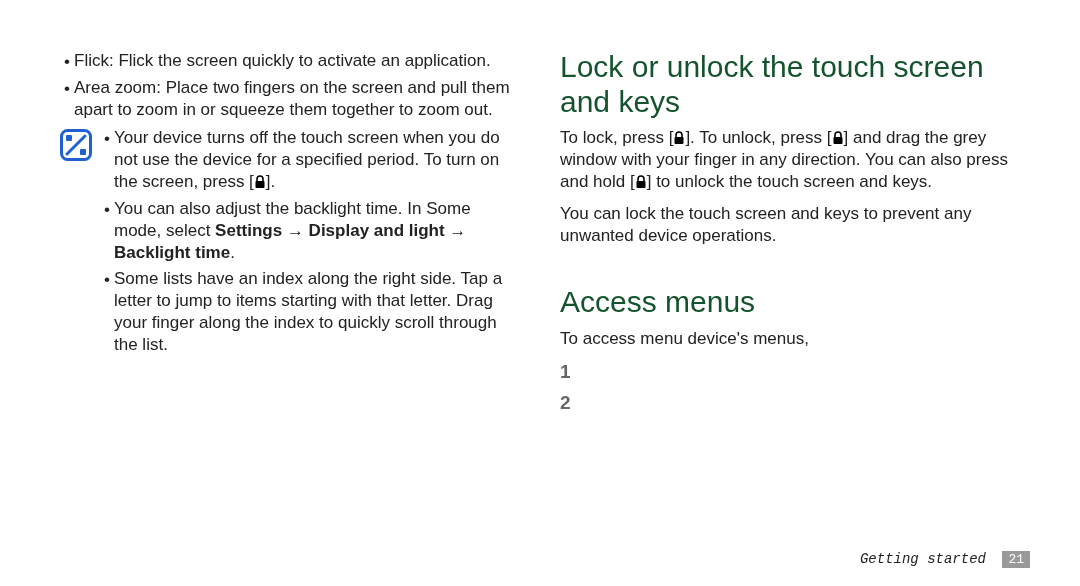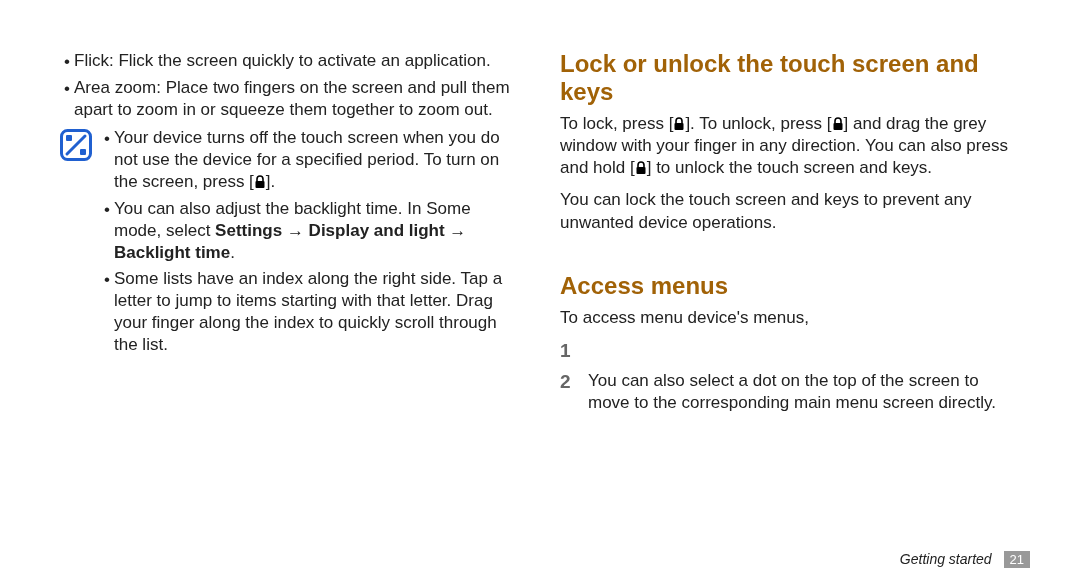--- a/index.html
+++ b/index.html
@@ -48,23 +48,23 @@
   }
   .note-icon {
     width: 34px;
     flex: 0 0 34px;
     margin-top: 2px;
   }
   .note-icon svg { width: 32px; height: 32px; }
   .note-body { flex: 1; padding-left: 6px; }
 
   h2.section {
-    color: #a16207;
-    font-weight: 700;
-    font-size: 24px;
+    color: #14532d;
+    font-weight: 400;
+    font-size: 30px;
     line-height: 1.15;
     margin: 0 0 8px 0;
   }
   .plain-p { margin: 0 0 10px 0; }
 
   .num-row {
     display: flex;
     align-items: flex-start;
     margin-bottom: 6px;
   }
@@ -85,20 +85,21 @@
     display: inline-block;
     vertical-align: -2px;
     width: 12px; height: 14px;
   }
 
   .footer {
     position: absolute;
     bottom: 18px;
     right: 50px;
     font-size: 14px;
+    font-family: Liberation Mono, monospace;
   }
   .footer .label { font-style: italic; margin-right: 8px; }
   .footer .page-num {
     display: inline-block;
     background: #999;
     color: #fff;
     padding: 1px 6px;
     font-size: 13px;
   }
 </style>
@@ -180,21 +181,20 @@
 
     <p class="plain-p">To access menu device's menus,</p>
 
     <div class="num-row">
       <div class="num">1</div>
     </div>
 
     <div class="num-row">
       <div class="num">2</div>
       <div class="num-text">
-        <div>You can also select a dot on the top of the screen to move to the corresponding main menu screen directly.</div>
       </div>
     </div>
 
   </div>
 
   <div class="footer">
     <span class="label">Getting started</span>
     <span class="page-num">21</span>
   </div>
 

